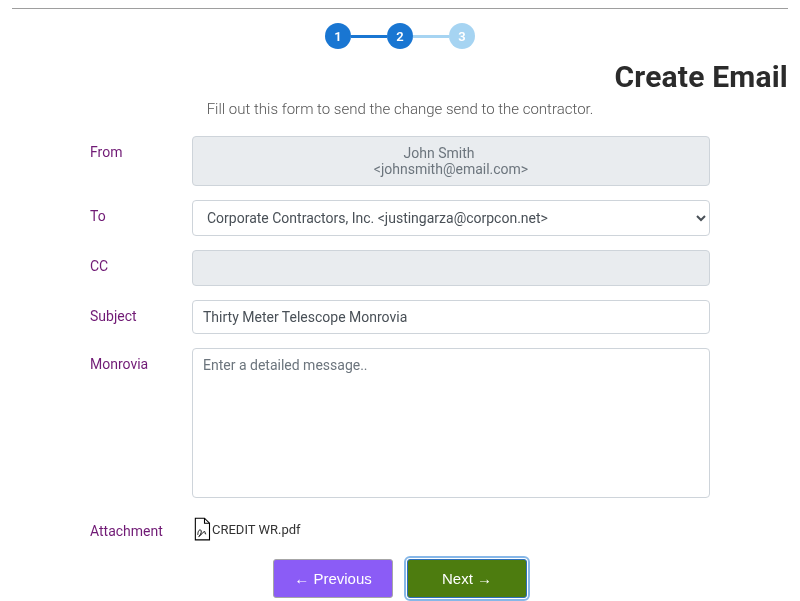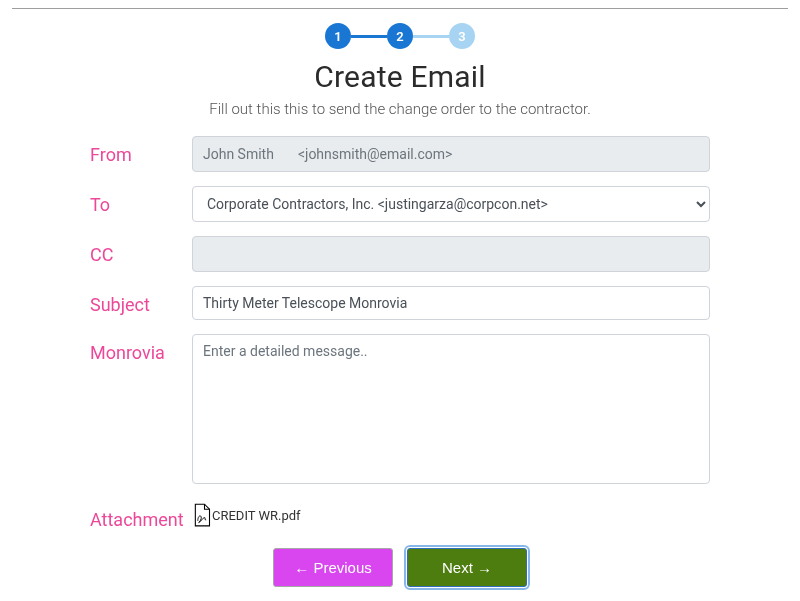--- a/index.html
+++ b/index.html
@@ -44,22 +44,22 @@
   }
   .step-line {
     width: 36px; height: 3px;
     flex-shrink: 0;
   }
   .c-blue { background: #1976d2; }
   .c-lblue { background: #a6d4f2; }
 
   
   h1.title {
-    text-align: center;
-    font-weight: 400;
+    text-align: right;
+    font-weight: 700;
     font-size: 30px;
     color: #2b2b2b;
     margin: 10px 0 6px 0;
     letter-spacing: 0.2px;
   }
   .subtitle {
     text-align: center;
     color: #555;
     font-size: 15px;
     font-weight: 300;
@@ -73,34 +73,35 @@
   }
   .row {
     display: flex;
     align-items: flex-start;
     gap: 12px;
     margin-bottom: 14px;
   }
   .row .lbl {
     width: 90px;
     padding-top: 8px;
-    color: #ec4899;
-    font-size: 18px;
+    color: #701a75;
+    font-size: 14px;
   }
   .row .field { flex: 1; }
 
   input[type=text], textarea, select, .readonly-box {
     width: 100%;
     border: 1px solid #ced4da;
     border-radius: 4px;
     padding: 8px 10px;
     font-family: inherit;
     font-size: 14px;
     background: #fff;
     color: #495057;
+    flex-direction: column;
   }
   .readonly-box {
     background: #e9ecef;
     color: #6c757d;
     min-height: 36px;
     display: flex;
     align-items: center;
   }
   .readonly-box .from-name { margin-right: 24px; }
   textarea {
@@ -137,21 +138,21 @@
   }
   .btn {
     min-width: 120px;
     padding: 10px 18px;
     border-radius: 3px;
     font-size: 15px;
     cursor: pointer;
     text-align: center;
   }
   .btn-prev {
-    background: #d946ef;
+    background: #8b5cf6;
     color: #fff;
     border: 1px solid #a6a6a6;
   }
   .btn-next {
     background: #4d7c0f;
     color: #fff;
     border: 1px solid #2d6fba;
     outline: 2px solid #86b7e8;
     outline-offset: 1px;
   }
@@ -164,21 +165,21 @@
 
   <div class="stepper">
     <div class="step-circle c-blue">1</div>
     <div class="step-line c-blue"></div>
     <div class="step-circle c-blue">2</div>
     <div class="step-line c-lblue"></div>
     <div class="step-circle c-lblue">3</div>
   </div>
 
   <h1 class="title">Create Email</h1>
-  <p class="subtitle">Fill out this this to send the change order to the contractor.</p>
+  <p class="subtitle">Fill out this form to send the change send to the contractor.</p>
 
   <div class="form">
 
     <div class="row">
       <div class="lbl">From</div>
       <div class="field">
         <div class="readonly-box">
           <span class="from-name">John Smith</span>
           <span>&lt;johnsmith@email.com&gt;</span>
         </div>

